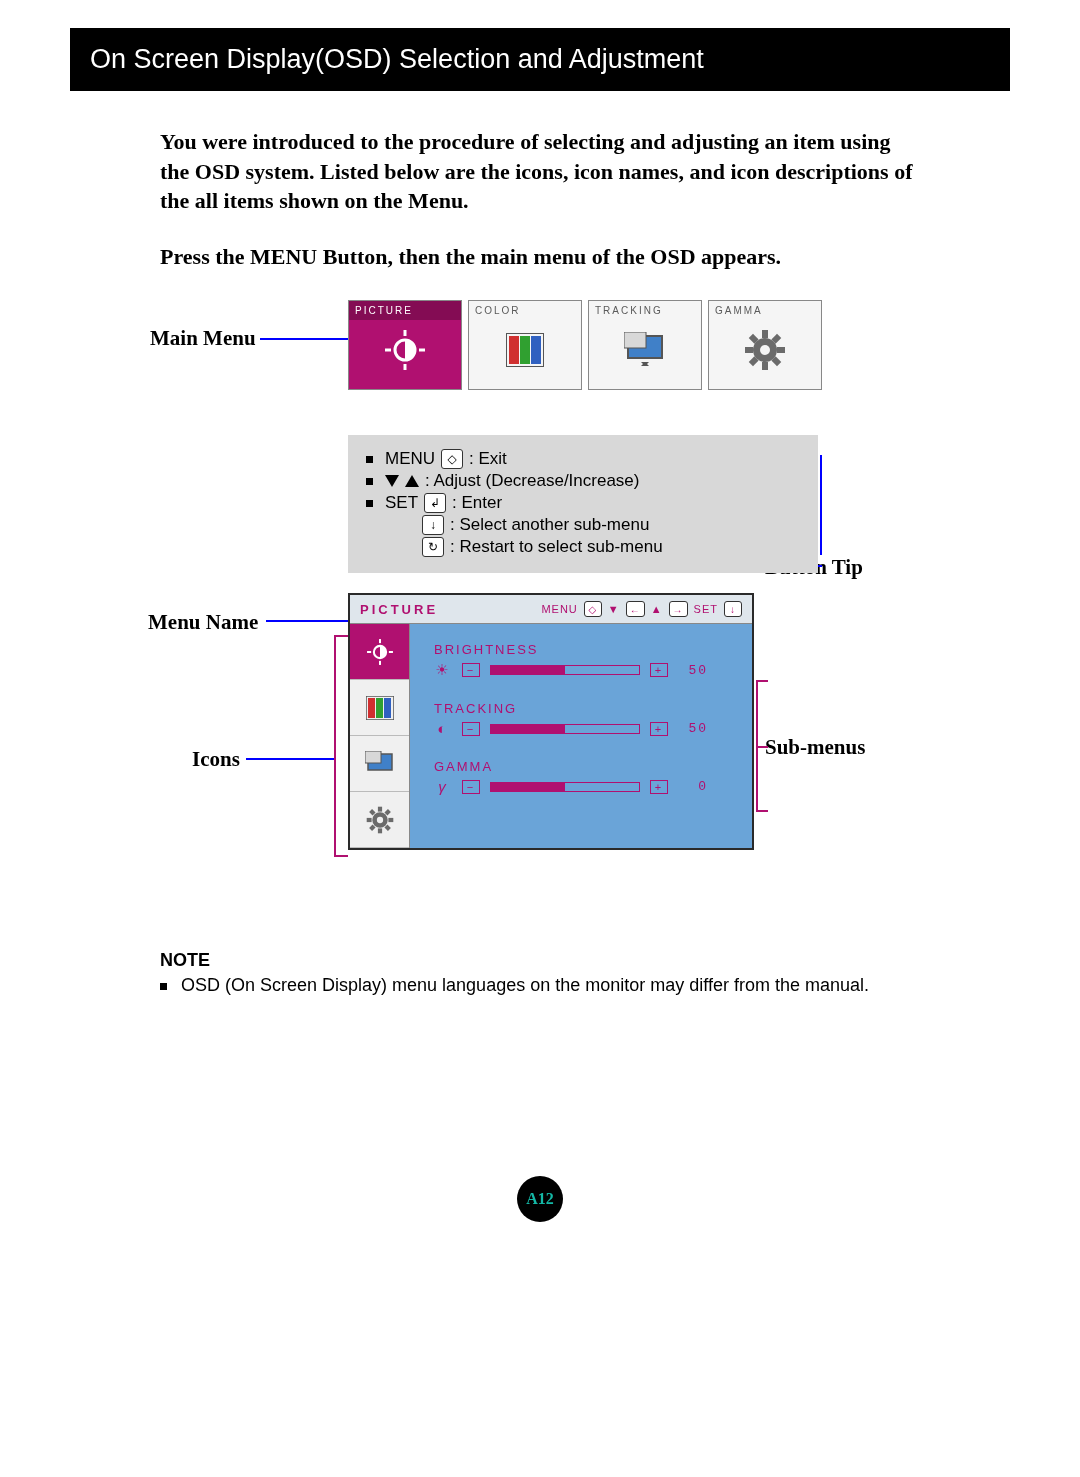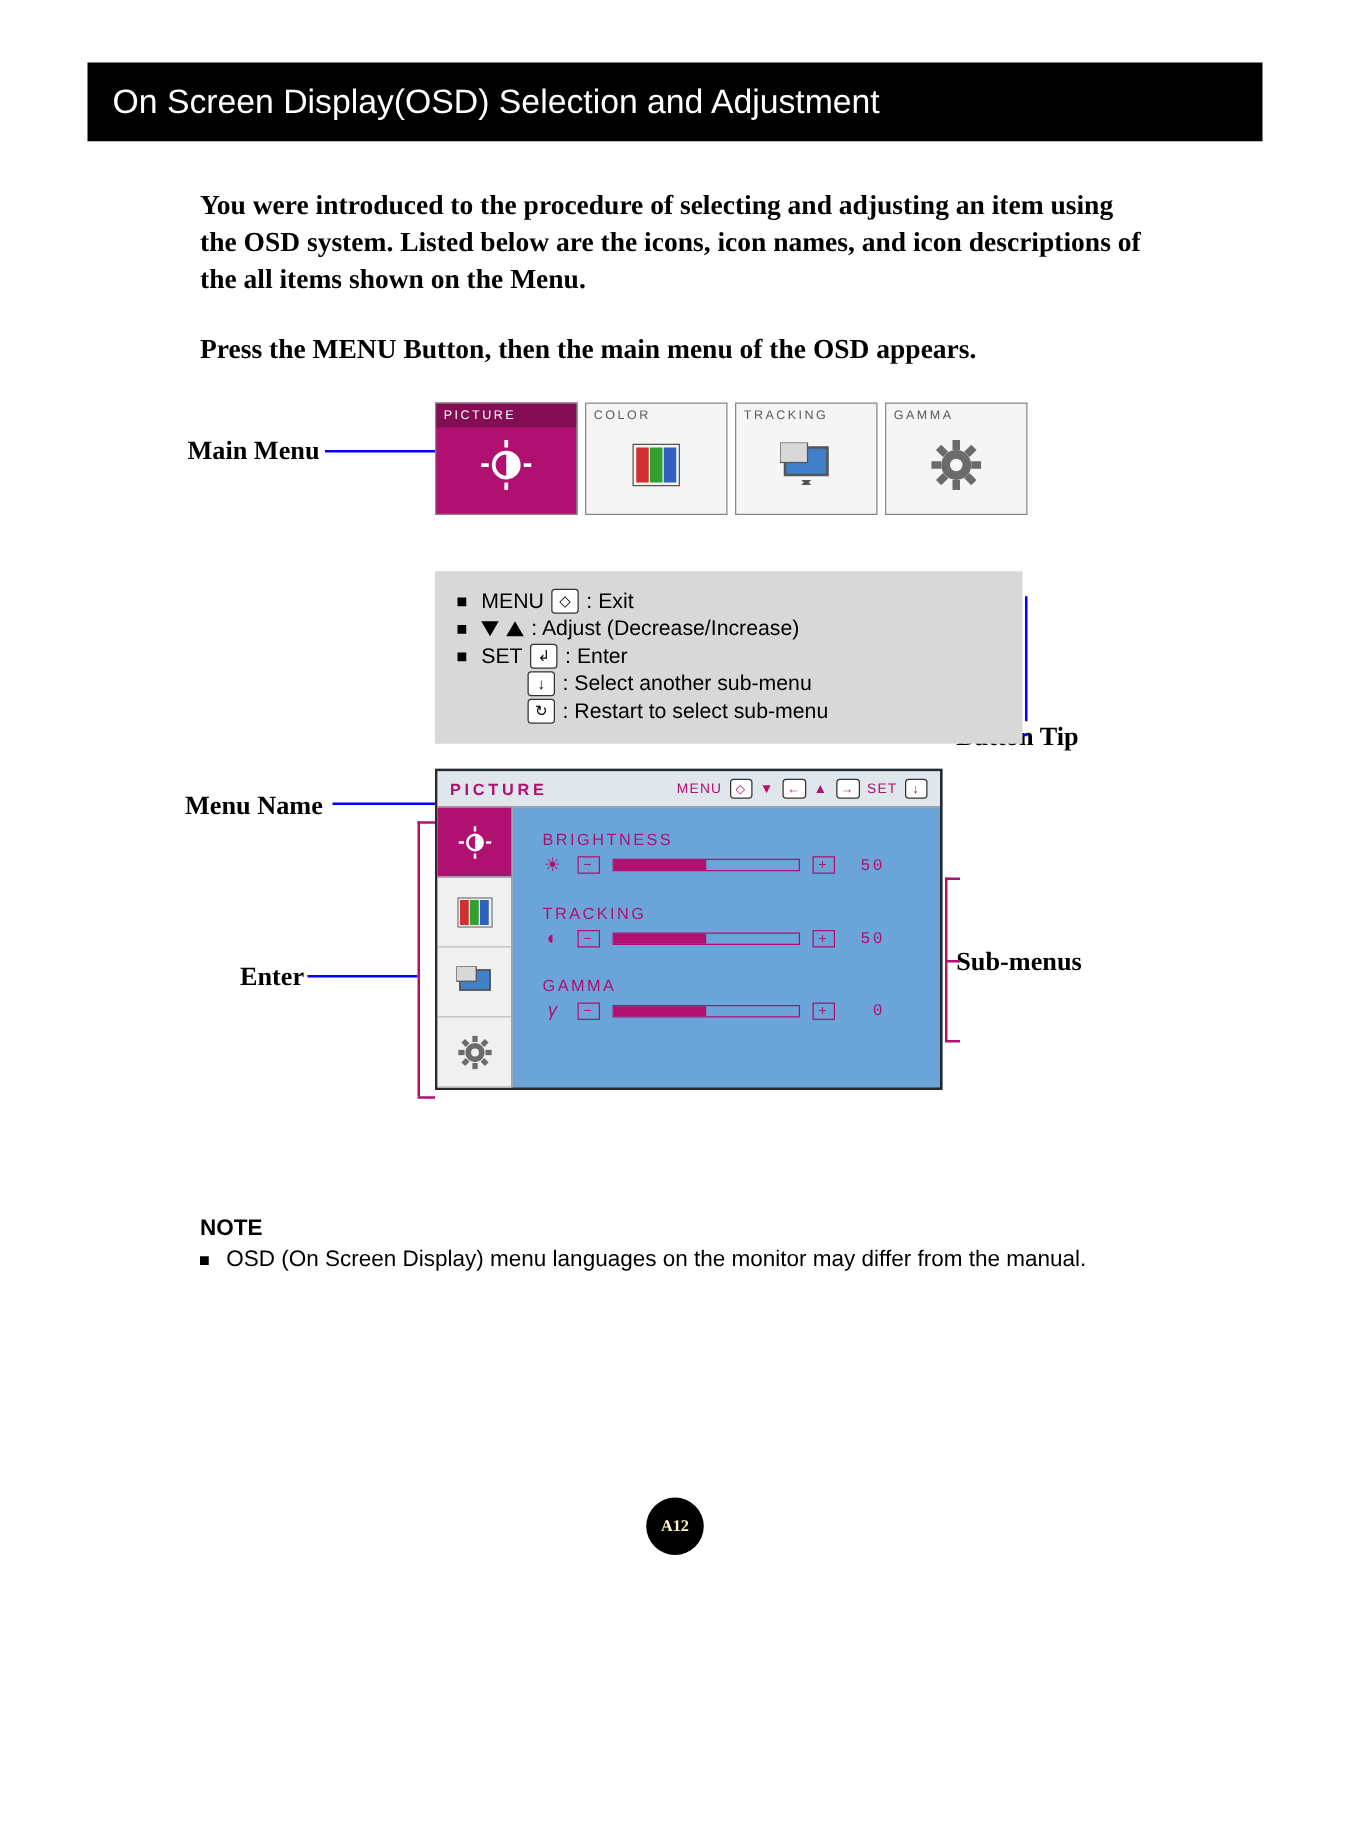--- a/index.html
+++ b/index.html
@@ -1,17 +1,17 @@
 <!DOCTYPE html>
 <html><head>
 <meta charset="utf-8">
 <style>
   * { box-sizing: border-box; margin: 0; padding: 0; }
   body { font-family: Arial, Helvetica, sans-serif; background: #fff; width: 1080px; }
-  .page { padding: 50px 70px 40px 70px; }
+  .page { padding: 28px 70px 40px 70px; }
   .header-bar { background: #000; color: #fff; padding: 16px 20px; font-size: 27px; font-weight: 400; }
   .intro { font-family: "Times New Roman", serif; font-weight: bold; font-size: 22px; line-height: 1.35; margin: 36px 90px 0 90px; }
   .intro2 { font-family: "Times New Roman", serif; font-weight: bold; font-size: 22px; margin: 28px 90px 0 90px; }
   .diagram-area { position: relative; margin: 30px 0 0 0; height: 610px; }
   .label { font-family: "Times New Roman", serif; font-weight: bold; font-size: 21px; position: absolute; }
   .label.main-menu { left: 80px; top: 26px; }
   .label.button-tip { left: 695px; top: 255px; }
   .label.menu-name { left: 78px; top: 310px; }
   .label.icons { left: 122px; top: 447px; }
   .label.submenus { left: 695px; top: 435px; }
@@ -58,21 +58,21 @@
   .slider-val { width:30px; text-align:right; color:#b01070; font-size:13px;font-family:Liberation Mono, monospace; }
 
   
   .note { margin: 40px 90px 0 90px; }
   .note-title { font-weight: bold; font-size: 18px; margin-bottom: 4px; }
   .note-body { font-size: 18px; display:flex; align-items:flex-start; gap:8px; }
   .note-body .bullet { margin-top:8px; }
 
   
   .pagenum { display:flex; justify-content:center; margin-top: 180px; }
-  .pagenum-badge { width:46px; height:46px; border-radius:50%; background:#000; color:#fef9c3; display:flex; align-items:center; justify-content:center; font-weight:bold; font-family: "Times New Roman", serif; font-size:13px; }
+  .pagenum-badge { width:46px; height:46px; border-radius:50%; background:#000; color:#14b8a6; display:flex; align-items:center; justify-content:center; font-weight:bold; font-family: "Times New Roman", serif; font-size:16px; }
 
   
   svg { display:block; }
 </style>
 </head>
 <body>
 
 <div class="page">
 
   <div class="header-bar">
@@ -80,21 +80,21 @@
   </div>
 
   <p class="intro">You were introduced to the procedure of selecting and adjusting an item using the OSD system.  Listed below are the icons, icon names, and icon descriptions of the all items shown on the Menu.</p>
   <p class="intro2">Press the MENU Button, then the main menu of the OSD appears.</p>
 
   <div class="diagram-area">
 
     <div class="label main-menu">Main Menu</div>
     <div class="label button-tip">Button Tip</div>
     <div class="label menu-name">Menu Name</div>
-    <div class="label icons">Enter</div>
+    <div class="label icons">Icons</div>
     <div class="label submenus">Sub-menus</div>
 
     <div class="line blue" style="left:190px; top:38px; width:88px; height:2px;"></div>
 
     <div class="line blue" style="left:196px; top:320px; width:82px; height:2px;"></div>
 
     <div class="line blue" style="left:176px; top:458px; width:88px; height:2px;"></div>
 
     <div class="line blue" style="left:750px; top:155px; width:2px; height:100px;"></div>
     <div class="line blue" style="left:690px; top:265px; width:62px; height:2px;"></div>

